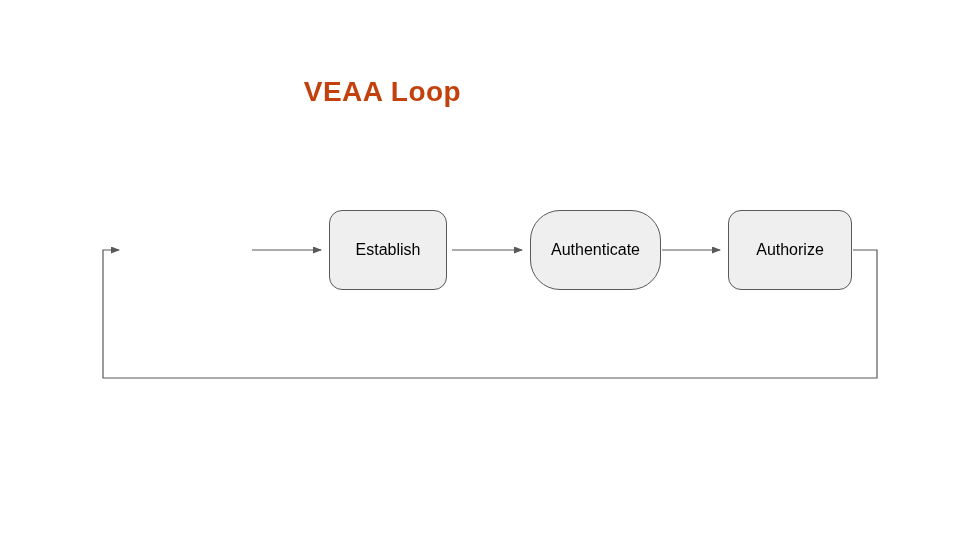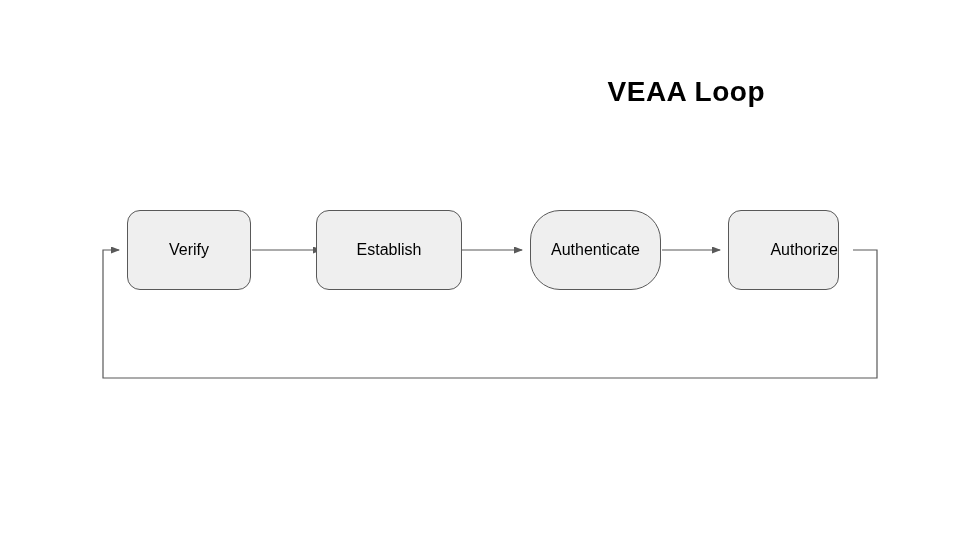--- a/index.html
+++ b/index.html
@@ -13,25 +13,25 @@
     width: 960px;
     height: 540px;
     background: #ffffff;
     overflow: hidden;
   }
   .diagram-title {
     position: absolute;
     left: 0;
     top: 74px;
     width: 765px;
-    text-align: right;
+    text-align: center;
     font-size: 28px;
     line-height: 36px;
     font-weight: 700;
-    color: #000000;
+    color: #c2410c;
     letter-spacing: 0.5px;
   }
   .connector-layer {
     position: absolute;
     left: 0;
     top: 0;
     width: 960px;
     height: 540px;
   }
   .node {
@@ -45,23 +45,23 @@
     display: flex;
     align-items: center;
     justify-content: center;
   }
   .node-label {
     font-size: 16px;
     color: #000000;
     white-space: nowrap;
   }
   .node-verify       { left: 127px; width: 124px; }
-  .node-establish    { left: 316px; width: 146px; }
+  .node-establish    { left: 329px; width: 118px; }
   .node-authenticate { left: 530px; width: 131px; border-radius: 30px; }
-  .node-authorize    { left: 728px; width: 111px; justify-content: flex-end; }
+  .node-authorize    { left: 728px; width: 124px; }
 </style>
 </head>
 <body>
 
 <div class="canvas">
 
   <div class="diagram-title">VEAA Loop</div>
 
   <svg class="connector-layer" width="960" height="540" viewBox="0 0 960 540" fill="none" xmlns="http://www.w3.org/2000/svg">
     <defs>
@@ -72,23 +72,20 @@
 
     <path d="M 252 250 L 321 250" stroke="#595959" stroke-width="1.2" marker-end="url(#arrowhead)"></path>
 
     <path d="M 452 250 L 522 250" stroke="#595959" stroke-width="1.2" marker-end="url(#arrowhead)"></path>
 
     <path d="M 662 250 L 720 250" stroke="#595959" stroke-width="1.2" marker-end="url(#arrowhead)"></path>
 
     <path d="M 853 250 L 877 250 L 877 378 L 103 378 L 103 250 L 119 250" stroke="#595959" stroke-width="1.2" marker-end="url(#arrowhead)"></path>
   </svg>
 
-  <div class="node node-verify">
-    <span class="node-label">Verify</span>
-  </div>
 
   <div class="node node-establish">
     <span class="node-label">Establish</span>
   </div>
 
   <div class="node node-authenticate">
     <span class="node-label">Authenticate</span>
   </div>
 
   <div class="node node-authorize">

